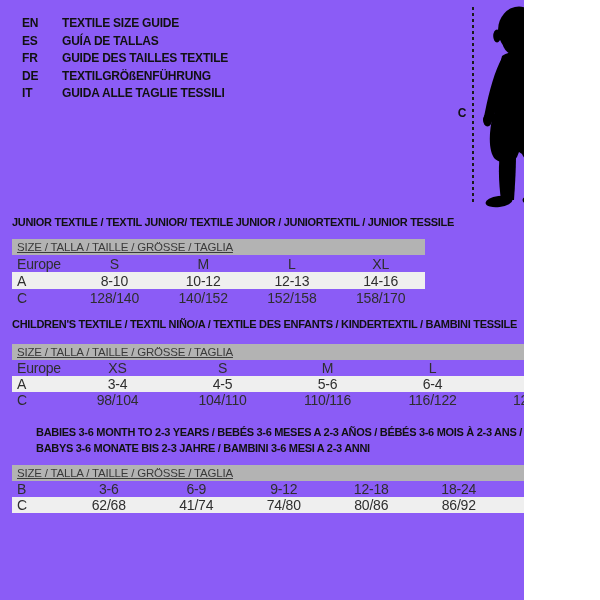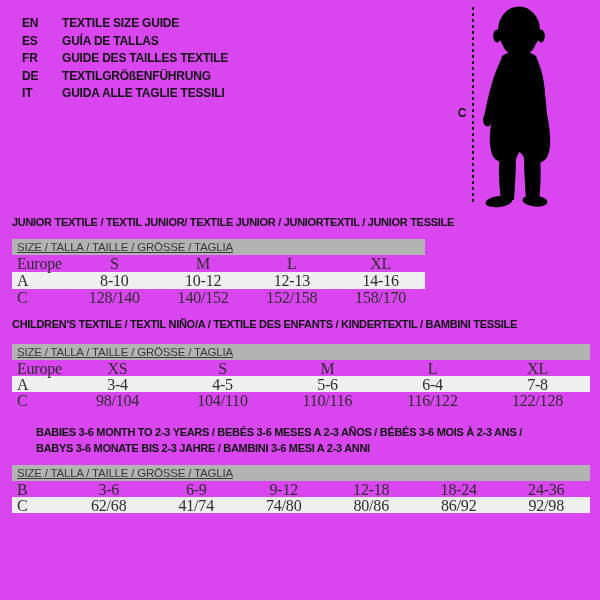--- a/index.html
+++ b/index.html
@@ -1,16 +1,16 @@
 <!DOCTYPE html>
 <html><head>
 <meta charset="utf-8">
 <style>
   html,body{margin:0;padding:0;background:#fff;}
-  #page{position:relative;width:600px;height:600px;background:#d946ef;overflow:hidden;
+  #page{position:relative;width:524px;height:600px;background:#8b5cf6;overflow:hidden;
         font-family:"Liberation Sans","DejaVu Sans",sans-serif;color:#2e2e2e;}
 
   
   .lang-list{position:absolute;left:22px;top:15px;}
   .lang-row{display:flex;line-height:17.6px;font-size:12px;font-weight:bold;color:#111;
             letter-spacing:-0.2px;white-space:nowrap;}
   .lang-code{width:40px;}
 
   
   .height-line{position:absolute;left:472px;top:7px;width:2px;height:198px;
@@ -26,21 +26,21 @@
   #sec-babies{top:424px;}
   .sec-heading{font-size:11px;font-weight:bold;color:#111;line-height:13px;
                letter-spacing:-0.3px;white-space:nowrap;margin:0;}
   #sec-babies .sec-heading{line-height:16px;padding-left:24px;}
   #sec-junior .stable{margin-top:10px;}
   #sec-children .stable{margin-top:13px;}
   #sec-babies .stable{margin-top:9px;}
 
   .size-bar{height:16px;line-height:16px;background:#b3b3b3;color:#3a3a3a;
             font-size:11.5px;padding-left:5px;letter-spacing:-0.2px;box-sizing:border-box;text-decoration:underline;}
-  .trow{display:flex;font-size:16px;color:#2e2e2e;letter-spacing:-0.2px;font-family:Liberation Serif, serif;}
+  .trow{display:flex;align-items:center;font-size:14px;color:#2e2e2e;letter-spacing:-0.2px;}
   #sec-junior .trow{height:17px;}
   #sec-children .trow,#sec-babies .trow{height:16px;}
   .trow.alt{background:#efefef;}
   .cell{flex:1;text-align:center;}
   .cell.label{flex:0 0 58px;text-align:left;padding-left:5px;box-sizing:border-box;}
   #sec-children .cell.label,#sec-babies .cell.label{flex:0 0 53px;}
 
   
   .footnotes{position:absolute;left:12px;top:537px;}
   .footnote{font-size:11px;font-weight:bold;color:#111;line-height:16px;

